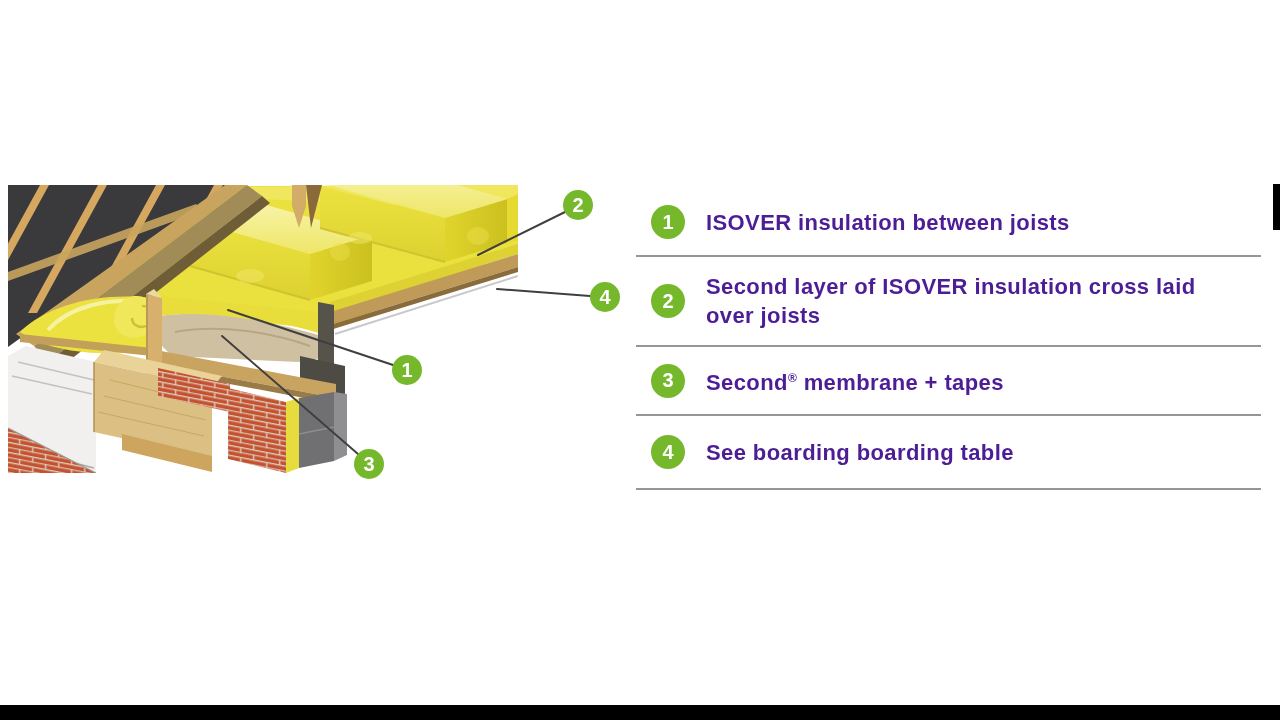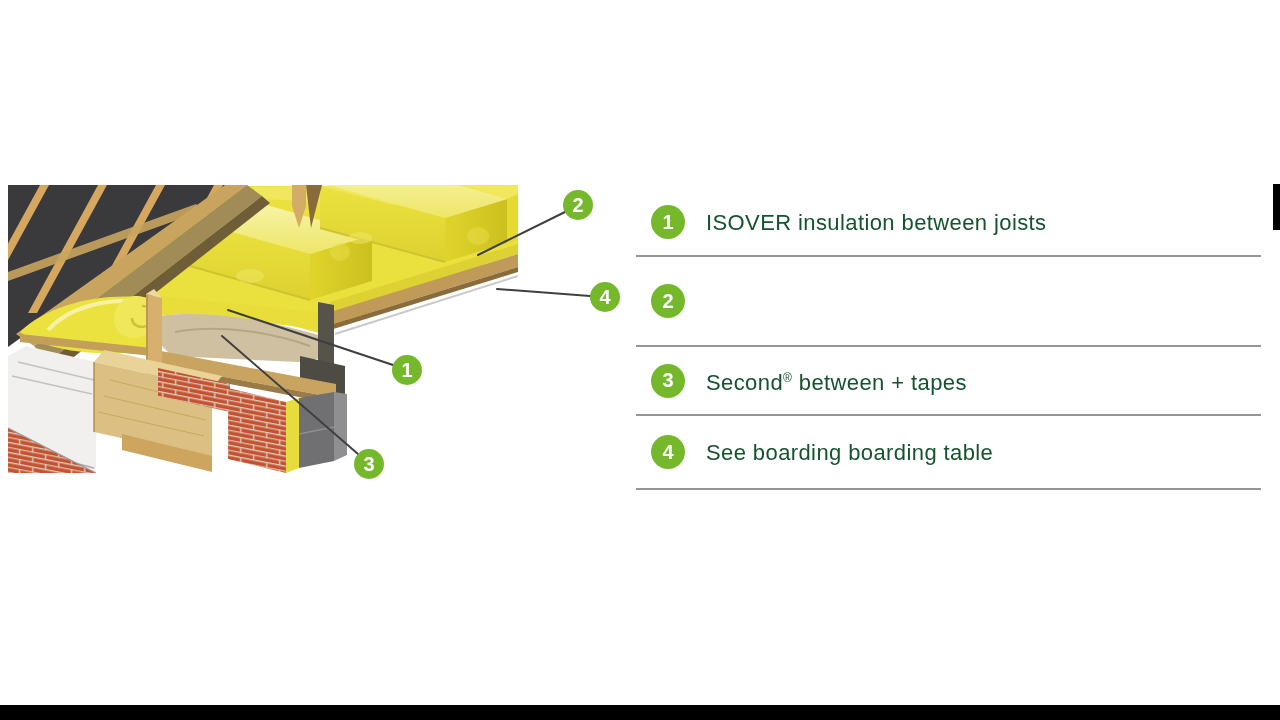--- a/index.html
+++ b/index.html
@@ -9,21 +9,21 @@
   .legend{position:absolute;left:636px;top:189px;width:625px;}
   .legend-item{display:flex;align-items:center;gap:21px;border-bottom:2px solid #969696;
                box-sizing:border-box;padding-left:15px;}
   .legend-item.h1{height:68px;}
   .legend-item.h2{height:90px;}
   .legend-item.h3{height:69px;}
   .legend-item.h4{height:74px;}
   .num-badge{flex:0 0 auto;width:34px;height:34px;border-radius:50%;background:#75b82b;
              color:#ffffff;font-size:20px;font-weight:bold;display:flex;
              align-items:center;justify-content:center;}
-  .legend-label{font-size:22px;color:#14532d;letter-spacing:0.4px;line-height:29px;max-width:500px;}
+  .legend-label{font-size:22px;color:#4c1d95;letter-spacing:0.4px;line-height:29px;max-width:500px;font-weight:bold;}
   .legend-label sup{font-size:12px;}
   .right-tab{position:absolute;left:1273px;top:184px;width:7px;height:46px;background:#000000;}
   .bottom-bar{position:absolute;left:0;top:705px;width:1280px;height:15px;background:#000000;}
 </style>
 </head>
 <body>
 
 <div class="stage">
 
   <svg class="diagram-svg" viewBox="0 180 632 300">
@@ -193,24 +193,25 @@
     </g>
   </svg>
 
   <div class="legend">
     <div class="legend-item h1">
       <span class="num-badge">1</span>
       <span class="legend-label">ISOVER insulation between joists</span>
     </div>
     <div class="legend-item h2">
       <span class="num-badge">2</span>
+      <span class="legend-label">Second layer of ISOVER insulation cross laid over joists</span>
     </div>
     <div class="legend-item h3">
       <span class="num-badge">3</span>
-      <span class="legend-label"><span>Second</span><sup>®</sup><span> between + tapes</span></span>
+      <span class="legend-label"><span>Second</span><sup>®</sup><span> membrane + tapes</span></span>
     </div>
     <div class="legend-item h4">
       <span class="num-badge">4</span>
       <span class="legend-label">See boarding boarding table</span>
     </div>
   </div>
 
   <div class="right-tab"></div>
   <div class="bottom-bar"></div>
 </div>

